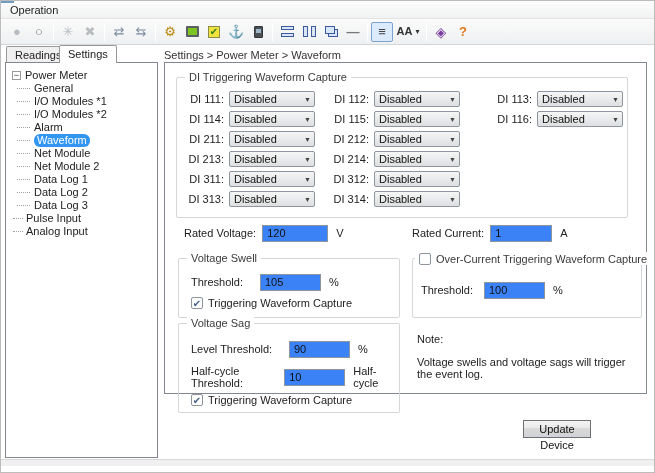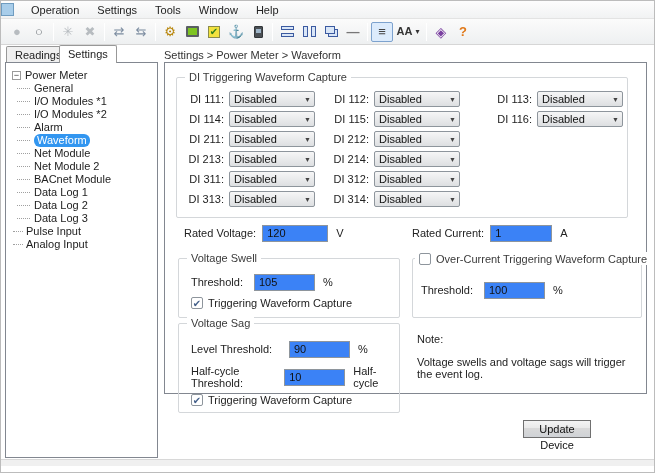--- a/index.html
+++ b/index.html
@@ -3,21 +3,21 @@
 <meta charset="utf-8">
 <style>
   * { margin:0; padding:0; box-sizing:border-box; }
   html,body { background:#fff; }
   body { font-family:"Liberation Sans", sans-serif; font-size:11px; color:#222; }
   #window { position:relative; width:655px; height:473px; background:#fff; border:1px solid #bcbcbc; overflow:hidden; }
 
   
   .menubar { position:absolute; left:0; top:0; width:100%; height:18px;
     background:linear-gradient(#fdfdfd,#f1f2f3); border-bottom:1px solid #e3e3e3;
-    display:flex; align-items:center; padding-left:0; }
+    display:flex; align-items:flex-start; padding-left:0;flex-direction:column; }
   .app-icon { width:13px; height:13px; background:#a8cdea; border:1px solid #6f9cc0; margin-right:8px; }
   .menu-item { padding:1px 9px; color:#222; cursor:default; }
 
   
   .toolbar { position:absolute; left:0; top:18px; width:100%; height:26px;
     background:linear-gradient(#fbfbfb,#eef0f1); border-bottom:1px solid #d6d6d6;
     display:flex; align-items:center; padding-left:5px; }
   .tb { width:22px; height:20px; display:flex; align-items:center; justify-content:center;
     font-size:13px; line-height:1; }
   .sep { width:1px; height:18px; background:#d0d0d0; margin:0 3px; border-right:1px solid #fff; }
@@ -201,23 +201,20 @@
       <li class="lvl1">
           <span class="sel">Waveform</span>
         </li>
       <li class="lvl1">
           <span>Net Module</span>
         </li>
       <li class="lvl1">
           <span>Net Module 2</span>
         </li>
       <li class="lvl1">
-          <span>BACnet Module</span>
-        </li>
-      <li class="lvl1">
           <span>Data Log 1</span>
         </li>
       <li class="lvl1">
           <span>Data Log 2</span>
         </li>
       <li class="lvl1">
           <span>Data Log 3</span>
         </li>
       <li class="lvl0d">
           <span>Pulse Input</span>
@@ -334,21 +331,21 @@
     <div class="field-row" style="left:247px; top:161px;">
       <span class="flabel">Rated Current:</span>
       <input class="tbox" style="width: 62px;" value="1">
       <span class="unit">A</span>
     </div>
 
     <div class="group" style="left:13px; top:195px; width:222px; height:60px;">
       <span class="group-title">Voltage Swell</span>
       <div class="field-row" style="left:12px; top:14px;">
         <span class="flabel">Threshold:</span>
-        <input class="tbox" style="width: 61px; margin-left: 5px;" value="105">
+        <input class="tbox" style="width: 61px; margin-left: 11px;" value="105">
         <span class="unit">%</span>
       </div>
       <div class="cbrow" style="left:12px; top:38px;">
         <span class="checkbox checked"></span>
         <span>Triggering Waveform Capture</span>
       </div>
     </div>
 
     <div class="group" style="left:247px; top:195px; width:230px; height:60px;">
       <span class="group-title" style="left:2px;">

